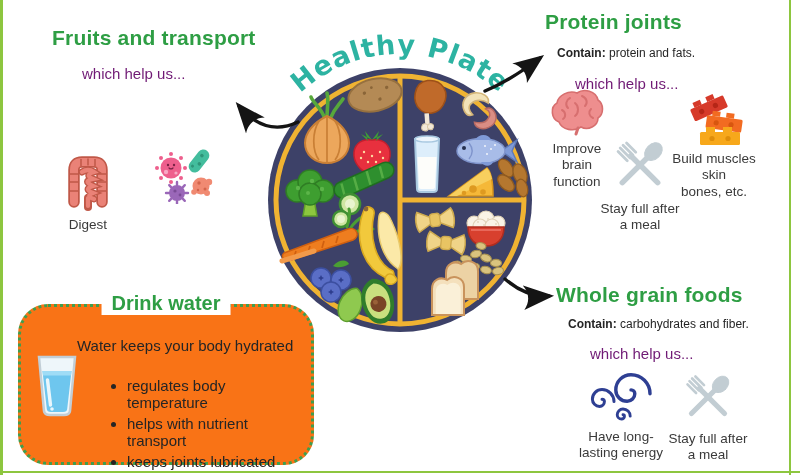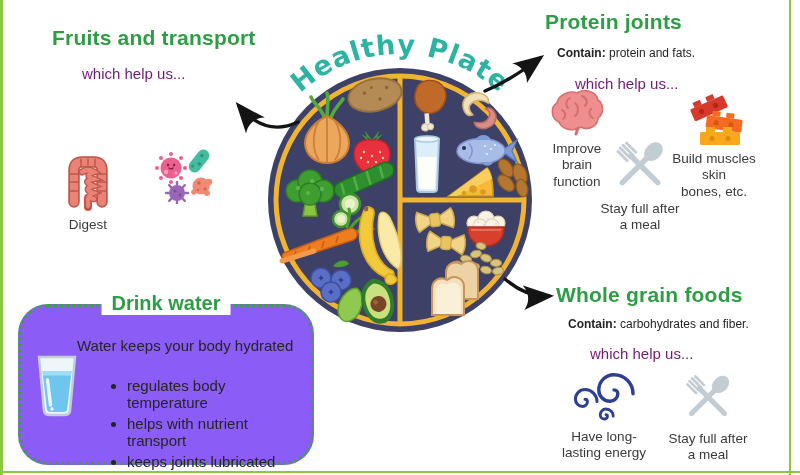--- a/index.html
+++ b/index.html
@@ -22,21 +22,21 @@
   .contain b{font-weight:bold;}
   .pre{white-space:pre-line;}
   .help{font-size:15px;color:#701a75;margin:0;}
   .benefit{display:flex;flex-direction:column;align-items:center;text-align:center;}
   .benefit-label{
     font-size:13.5px;line-height:1.22;color:#3a3a3a;white-space:pre-line;margin-top:5px;
   }
   
   .water-box{
     left:18px;top:304px;width:290px;height:155px;
-    border:3px dotted #3f9e4d;border-radius:30px;background:#8b5cf6;
+    border:3px dotted #3f9e4d;border-radius:30px;background:#f97316;
   }
   .water-heading{
     position:absolute;top:-15px;left:50%;transform:translateX(-50%);
     background:#fff;padding:0 10px;font-size:20px;font-weight:bold;color:#2e9e44;white-space:nowrap;
   }
   .water-intro{position:absolute;left:56px;top:30px;width:228px;font-size:15px;}
   .water-bullets{position:absolute;left:78px;top:52px;margin:14px;padding:0 0 0 14px;font-size:15px;}
   .water-bullets li{margin:4px 0;}
   .water-footer{position:absolute;left:18px;top:123px;width:258px;font-size:15.5px;text-align:center;}
   .water-footer a{color:inherit;text-decoration:underline;cursor:pointer;}
@@ -387,21 +387,21 @@
 skin
 bones, etc.</span>
 </div>
 
 <div class="abs" style="left:556px;top:283px;width:240px;">
   <h2 class="section-heading">Whole grain foods</h2>
   <p class="contain" style="margin-top:9px;"><b>Contain:</b><span class="pre"> carbohydrates and fiber.</span></p>
   <p class="help" style="margin-top:12px;margin-left:34px;">which help us...</p>
 </div>
 
-<div class="abs benefit" style="left:548px;top:366px;width:112px;justify-content:center;">
+<div class="abs benefit" style="left:565px;top:366px;width:112px;justify-content:center;">
   <svg width="64" height="58" viewBox="0 0 64 58">
     <g fill="none" stroke="#2e3f93" stroke-linecap="round">
       <path transform="translate(42,22) scale(0.95)" stroke-width="3.6" d="M 0,2 a 4,4 0 0 1 4,4 a 8,8 0 0 1 -8,8 a 12,12 0 0 1 -12,-12 a 16,16 0 0 1 16,-16 a 20,20 0 0 1 20,20"></path>
       <path transform="translate(13,32) scale(0.6)" stroke-width="5" d="M 0,2 a 4,4 0 0 1 4,4 a 8,8 0 0 1 -8,8 a 12,12 0 0 1 -12,-12 a 16,16 0 0 1 16,-16 a 20,20 0 0 1 20,20"></path>
       <path transform="translate(34,48) scale(0.36)" stroke-width="8" d="M 0,2 a 4,4 0 0 1 4,4 a 8,8 0 0 1 -8,8 a 12,12 0 0 1 -12,-12 a 16,16 0 0 1 16,-16 a 20,20 0 0 1 20,20"></path>
     </g>
   </svg>
   <span class="benefit-label">Have long-
 lasting energy</span>
 </div>

